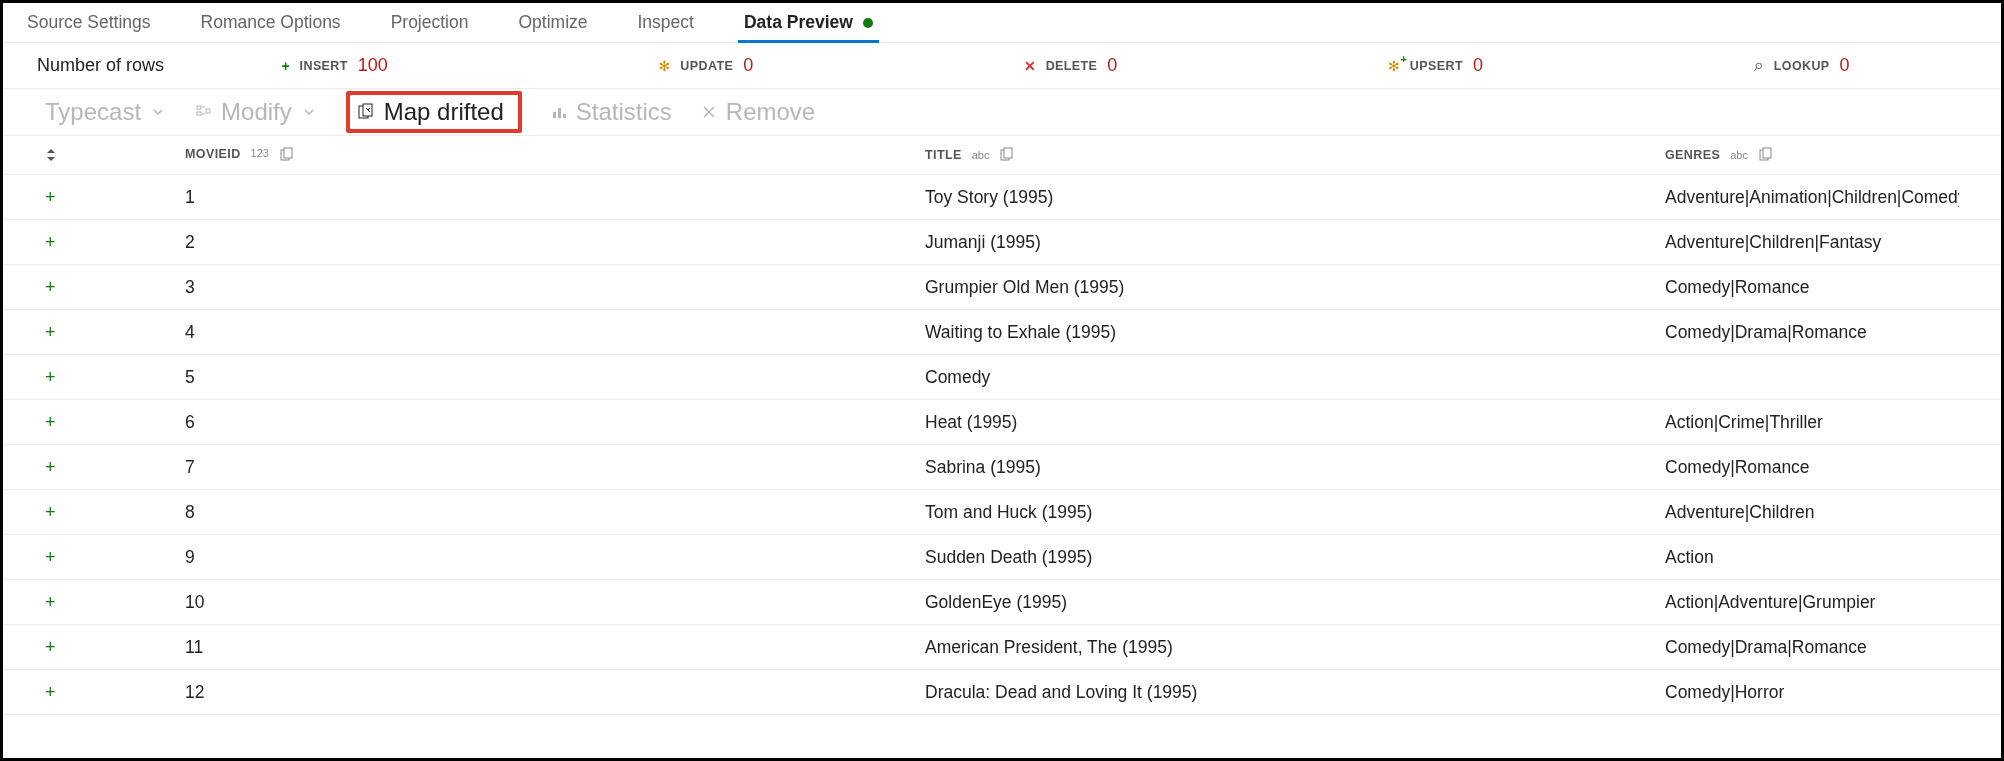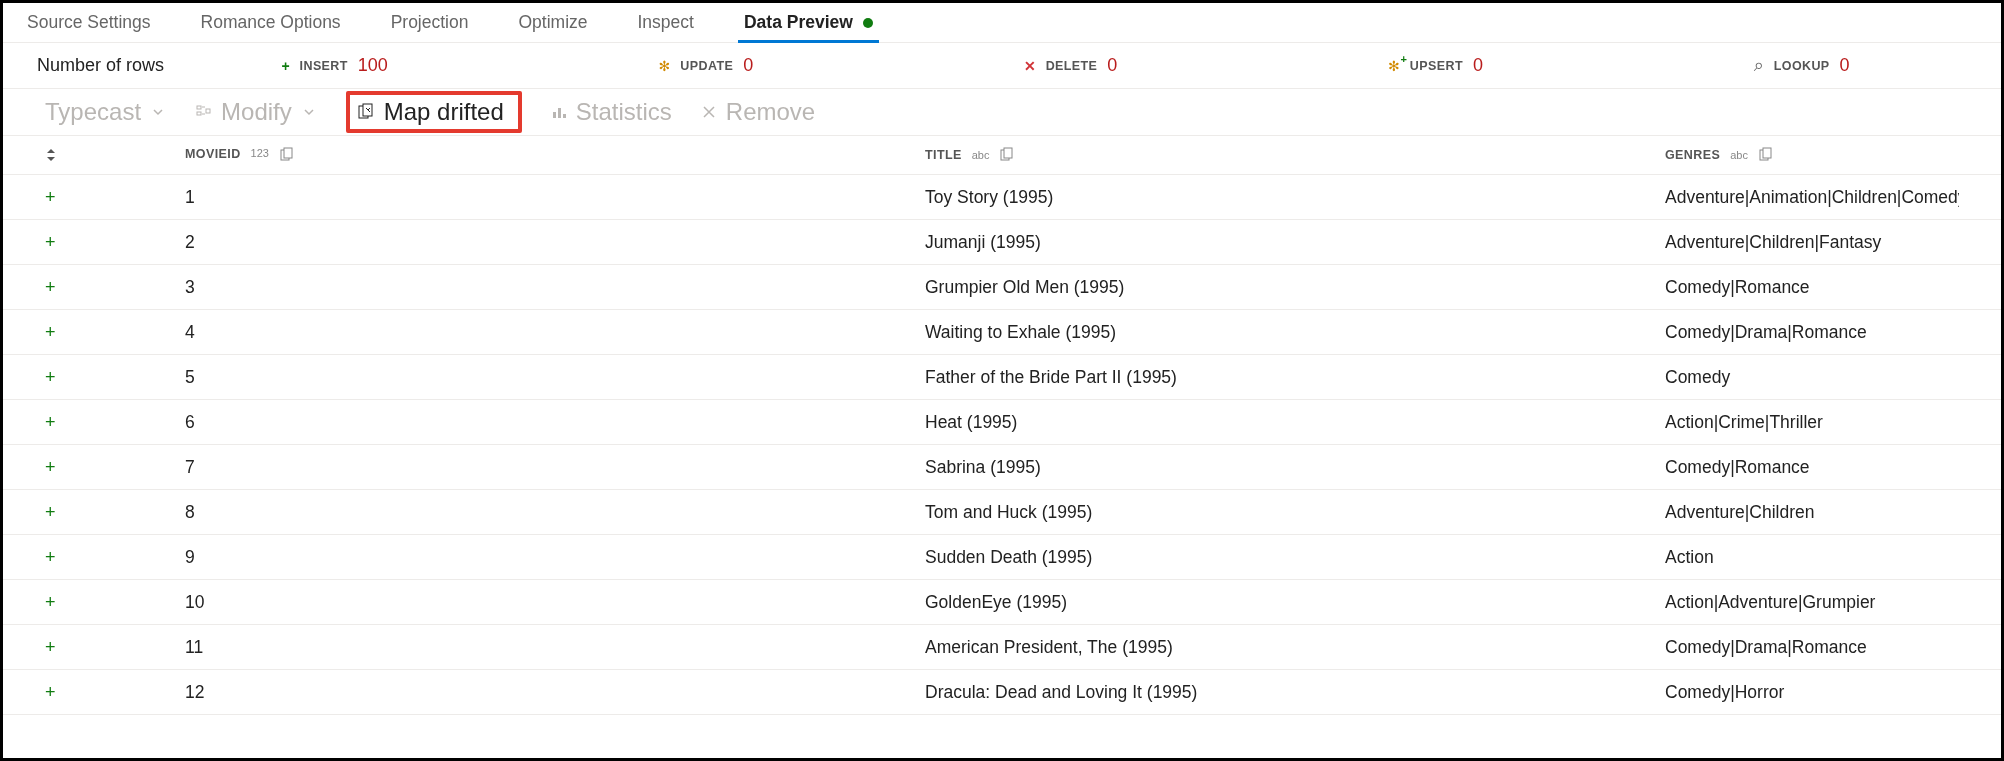--- a/index.html
+++ b/index.html
@@ -210,21 +210,20 @@
         </div>
         <div class="grow">
           <div class="col-index">+</div>
           <div class="col-id">4</div>
           <div class="col-title">Waiting to Exhale (1995)</div>
           <div class="col-genres">Comedy|Drama|Romance</div>
         </div>
         <div class="grow">
           <div class="col-index">+</div>
           <div class="col-id">5</div>
-          <div class="col-title">Father of the Bride Part II (1995)</div>
           <div class="col-genres">Comedy</div>
         </div>
         <div class="grow">
           <div class="col-index">+</div>
           <div class="col-id">6</div>
           <div class="col-title">Heat (1995)</div>
           <div class="col-genres">Action|Crime|Thriller</div>
         </div>
         <div class="grow">
           <div class="col-index">+</div>

